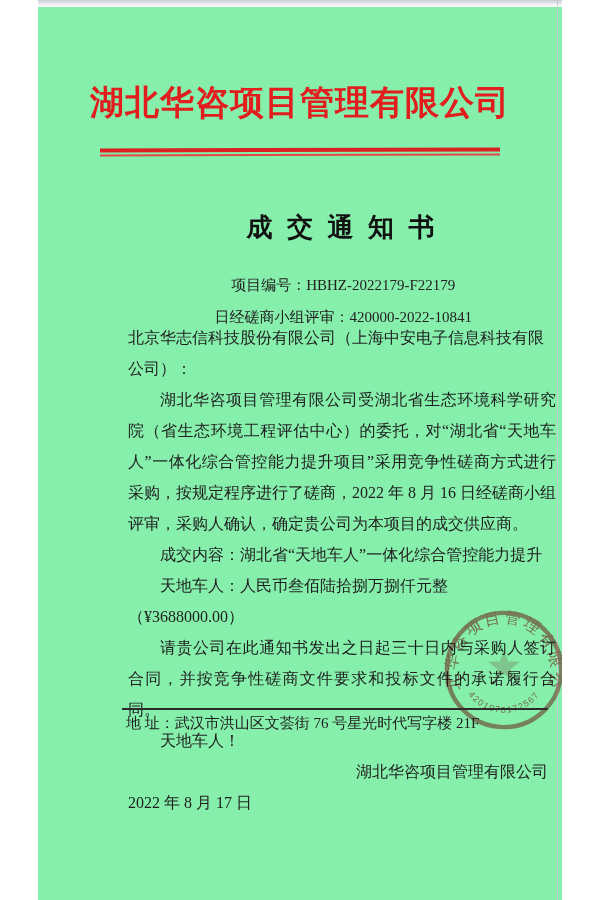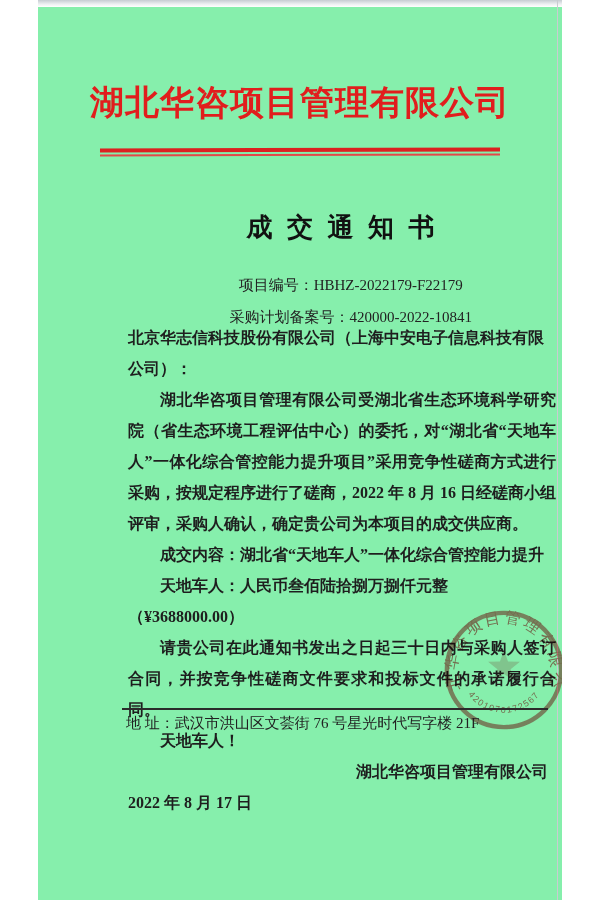--- a/index.html
+++ b/index.html
@@ -28,21 +28,21 @@
   .doc-title {
     position:absolute; left:0; top:210px; width:100%;
     text-align:center; font-size:26px; font-weight:700; color:#111;
     letter-spacing:3px; word-spacing:2px;padding-left:42px;
   }
   
   .meta { position:absolute; right:90px; top:261px; text-align:center;
     font-size:15px; line-height:32px; color:#222;margin-top:8px; }
   
   .body { position:absolute; left:90px; top:322px; width:428px;
-    font-size:16px; line-height:31px; color:#1e1e1e;font-weight:bold; }
+    font-size:16px; line-height:31px; color:#1e1e1e; }
   .body p { margin:0; }
   .indent { text-indent:2em; }
   .just { text-align:justify; text-justify:inter-ideograph; }
   .sig-company { text-align:right; padding-right:8px; }
   .sig-date { text-align:left; padding-right:16px; }
   
   .stamp { position:absolute; left:402px; top:606px;
     mix-blend-mode:multiply; opacity:0.92; }
   
   .footer-rule { position:absolute; left:84px; top:708px; width:426px; height:2px;
@@ -60,21 +60,21 @@
   <div class="edge-right"></div>
 
   <div class="letterhead">湖北华咨项目管理有限公司</div>
   <div class="rule-thick"></div>
   <div class="rule-thin"></div>
 
   <div class="doc-title">成 交 通 知 书</div>
 
   <div class="meta">
     <div><span>项目编号：</span><span>HBHZ-2022179-F22179</span></div>
-    <div><span>采购计划备案号：</span><span>420000-2022-10841</span></div>
+    <div><span>日经磋商小组评审：</span><span>420000-2022-10841</span></div>
   </div>
 
   <div class="body">
     <p>北京华志信科技股份有限公司（上海中安电子信息科技有限公司）：</p>
     <p class="indent just">湖北华咨项目管理有限公司受湖北省生态环境科学研究院（省生态环境工程评估中心）的委托，对“湖北省“天地车人”一体化综合管控能力提升项目”采用竞争性磋商方式进行采购，按规定程序进行了磋商，2022 年 8 月 16 日经磋商小组评审，采购人确认，确定贵公司为本项目的成交供应商。</p>
     <p class="indent"><span>成交内容：</span><span>湖北省“天地车人”一体化综合管控能力提升</span></p>
     <p class="indent"><span>天地车人：</span><span>人民币叁佰陆拾捌万捌仟元整（¥3688000.00）</span></p>
     <p class="indent just">请贵公司在此通知书发出之日起三十日内与采购人签订合同，并按竞争性磋商文件要求和投标文件的承诺履行合同。</p>
     <p class="indent">天地车人！</p>
     <p class="sig-company">湖北华咨项目管理有限公司</p>

